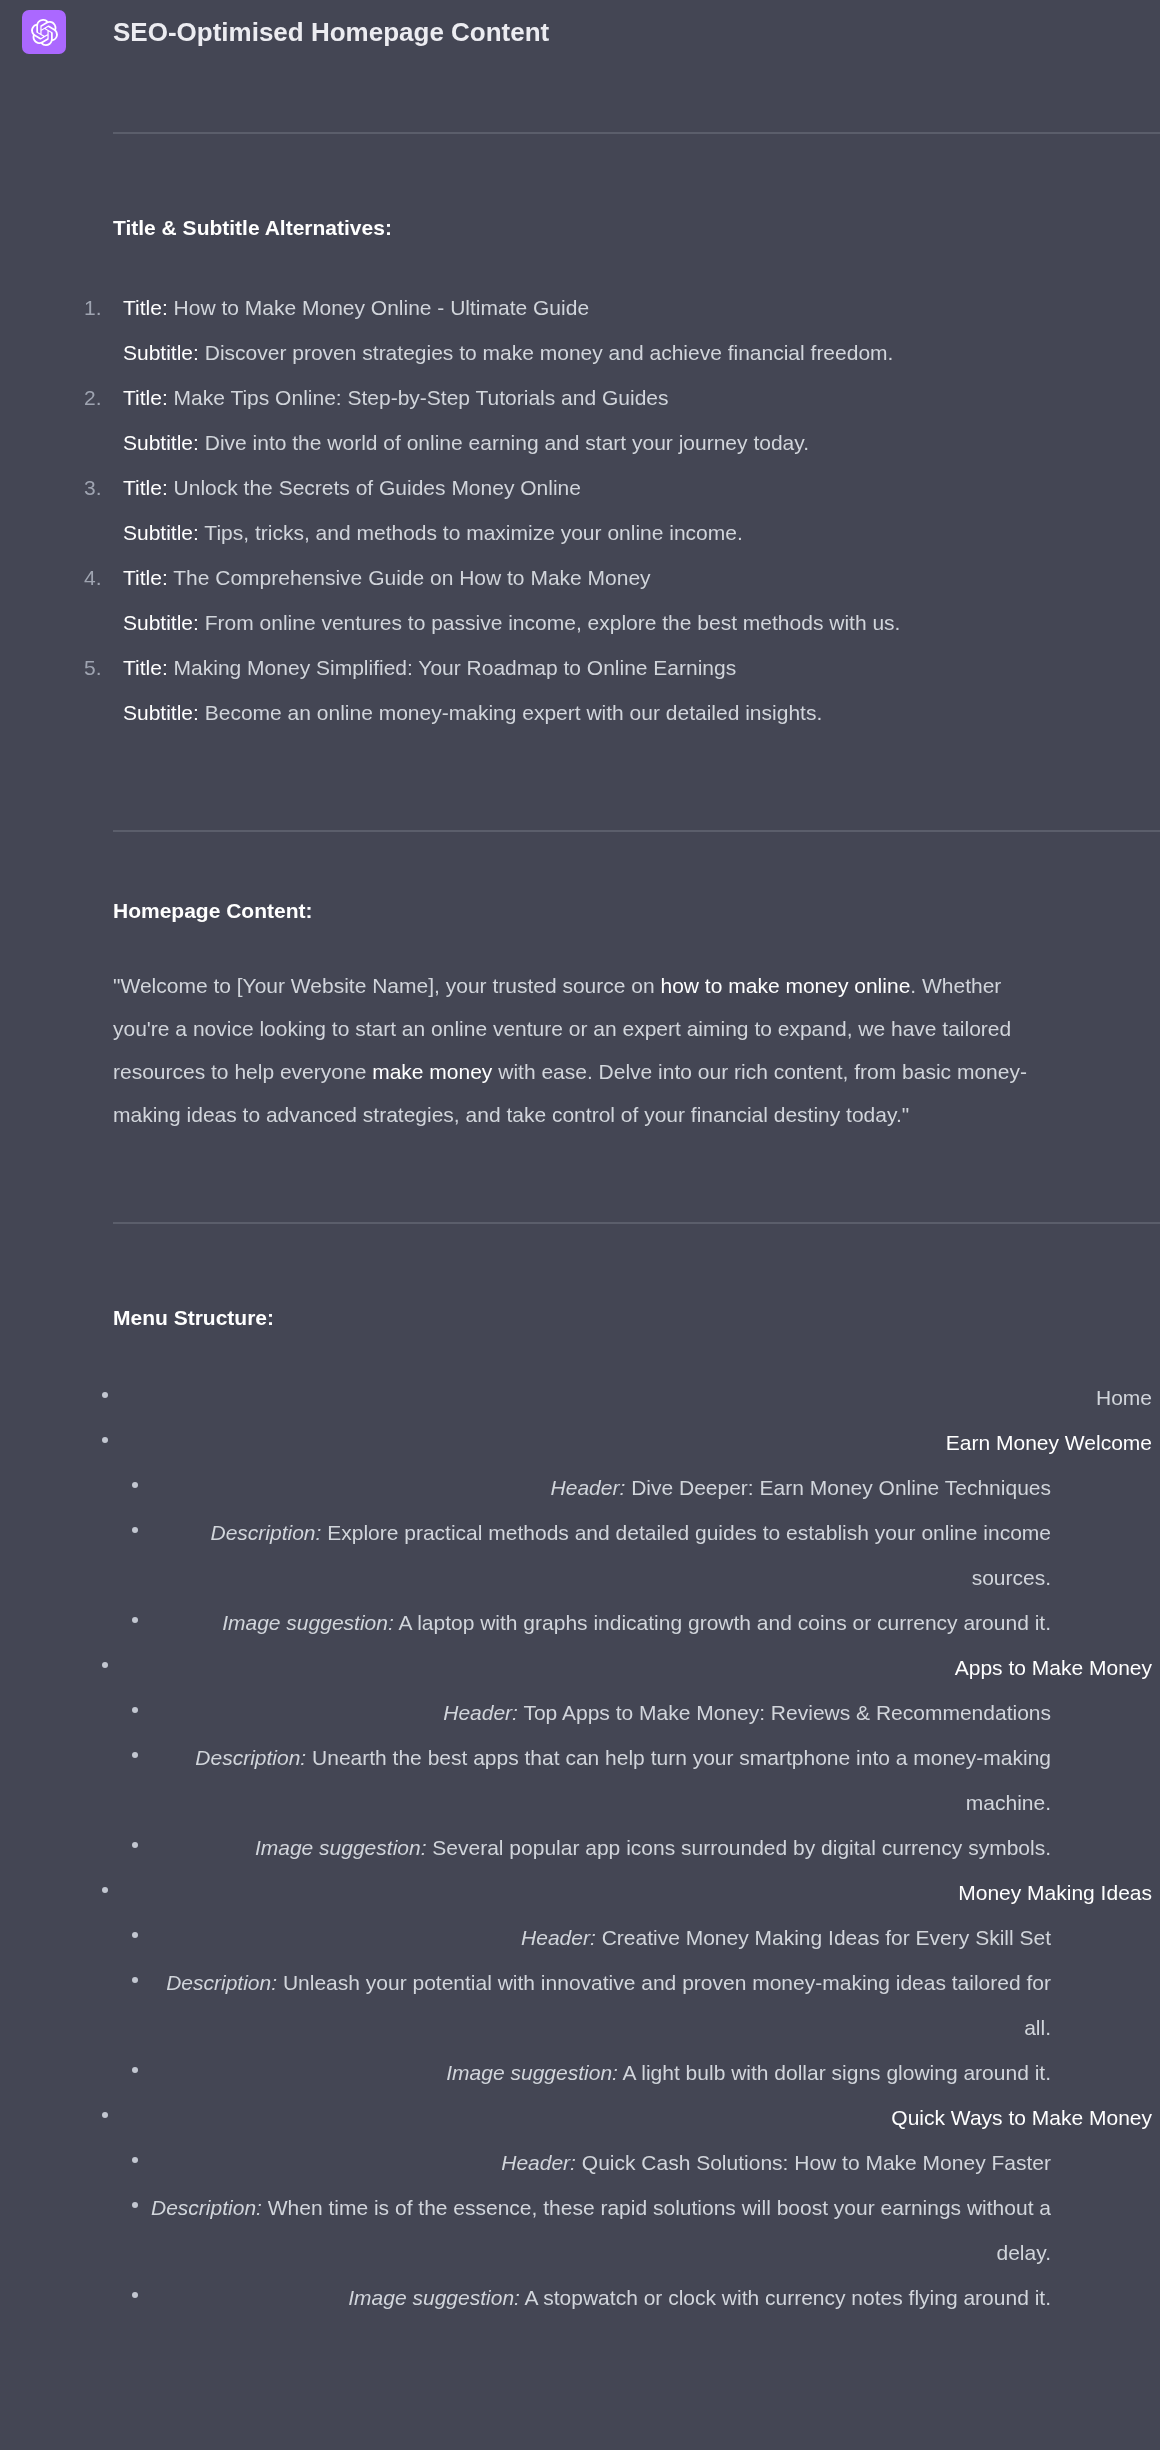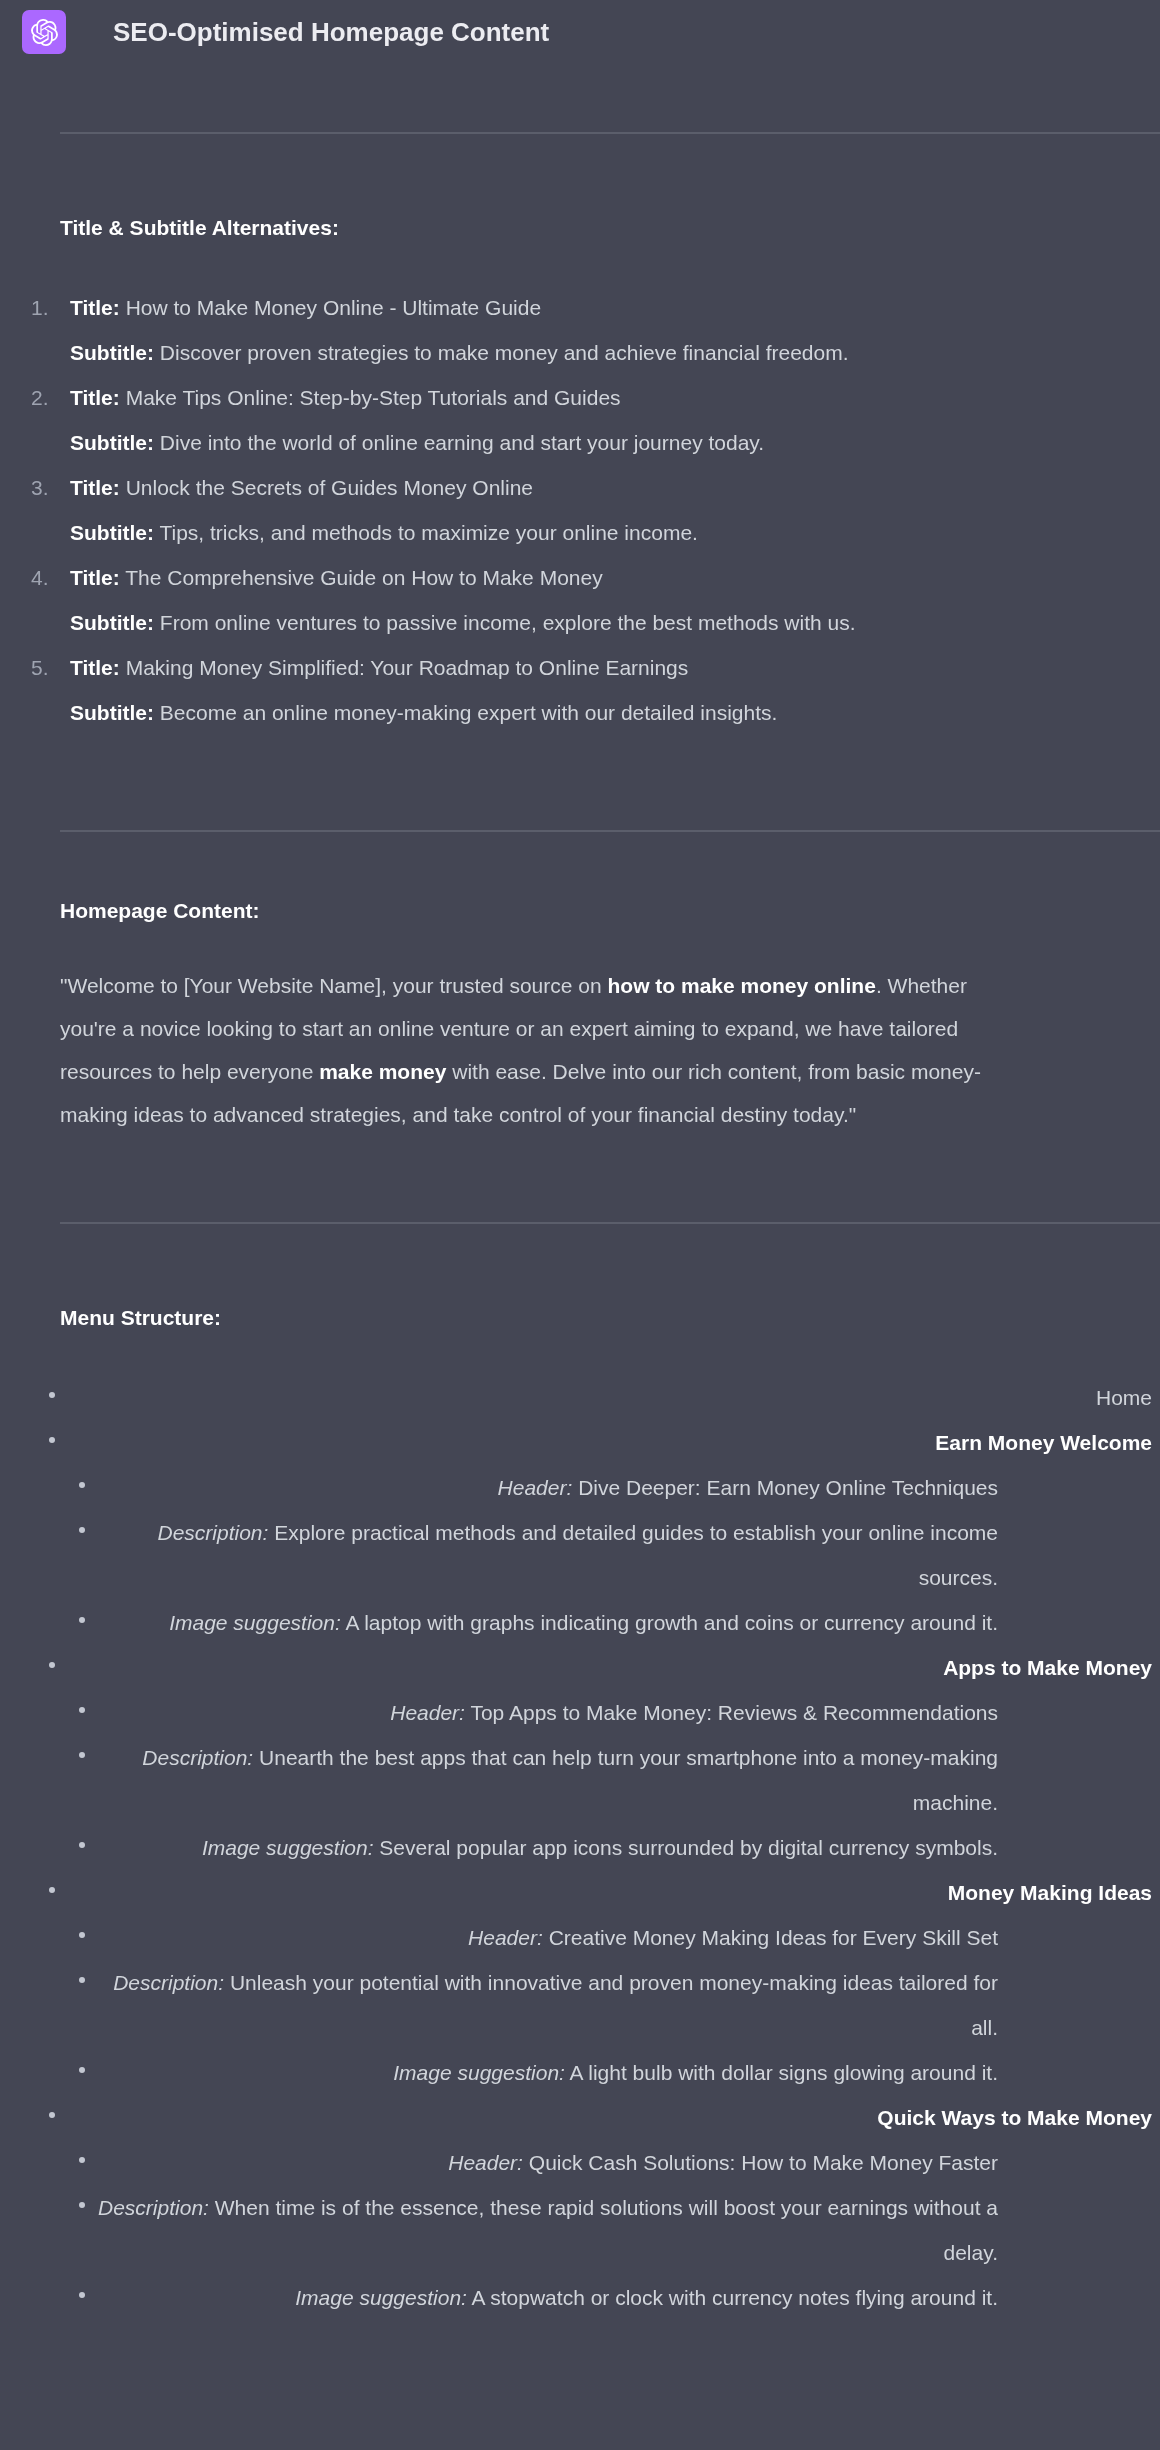--- a/index.html
+++ b/index.html
@@ -18,36 +18,36 @@
     background: #AB68FF; border-radius: 7px;
     display: flex; align-items: center; justify-content: center;
     flex: 0 0 auto;
   }
   .avatar svg { width: 27px; height: 27px; display: block; }
   .msg-title {
     margin-left: 47px; 
     font-size: 26px; font-weight: 700; color: #ECECF1;
     line-height: 44px; white-space: nowrap;
   }
-  .content { padding-left: 60px; padding-right: 8px; }
+  .content { padding-left: 113px; padding-right: 8px; }
   hr.divider {
     border: none; border-top: 2px solid #5B5E6B;
     margin-right: -8px;
   }
   .hr1 { margin-top: 78px; }
   .hr2 { margin-top: 96px; }
   .hr3 { margin-top: 86px; }
   p.section-heading {
     font-weight: 700; color: #FFFFFF;
     line-height: 43px;
   }
   .h1m { margin-top: 72px; }
   .h2m { margin-top: 57px; }
   .h3m { margin-top: 72px; }
-  strong { color: #FFFFFF; font-weight: 700; }
+  strong { color: #FFFFFF; font-weight: 400; }
   
   ol.alt-list { list-style: none; margin-top: 37px; margin-left: 10px; }
   ol.alt-list li { position: relative; }
   ol.alt-list p { line-height: 43px; margin-bottom: 2px; position: relative; }
   .num-marker {
     position: absolute; left: -39px; top: 0; width: 34px;
     color: #9FA4B1; text-align: left;
   }
   
   p.home-para { margin-top: 32px; line-height: 43px; max-width: 940px; }

